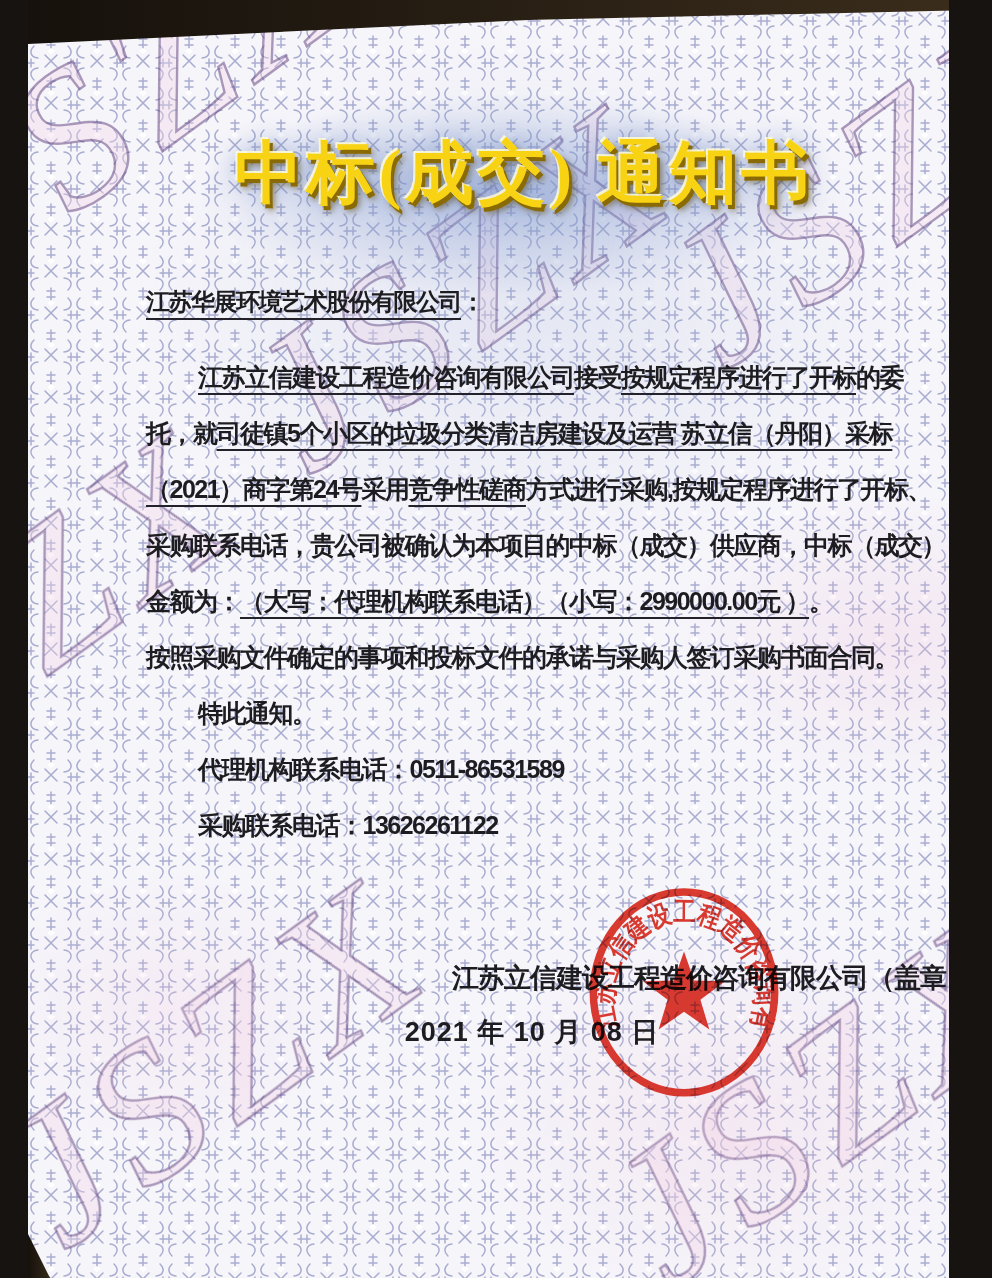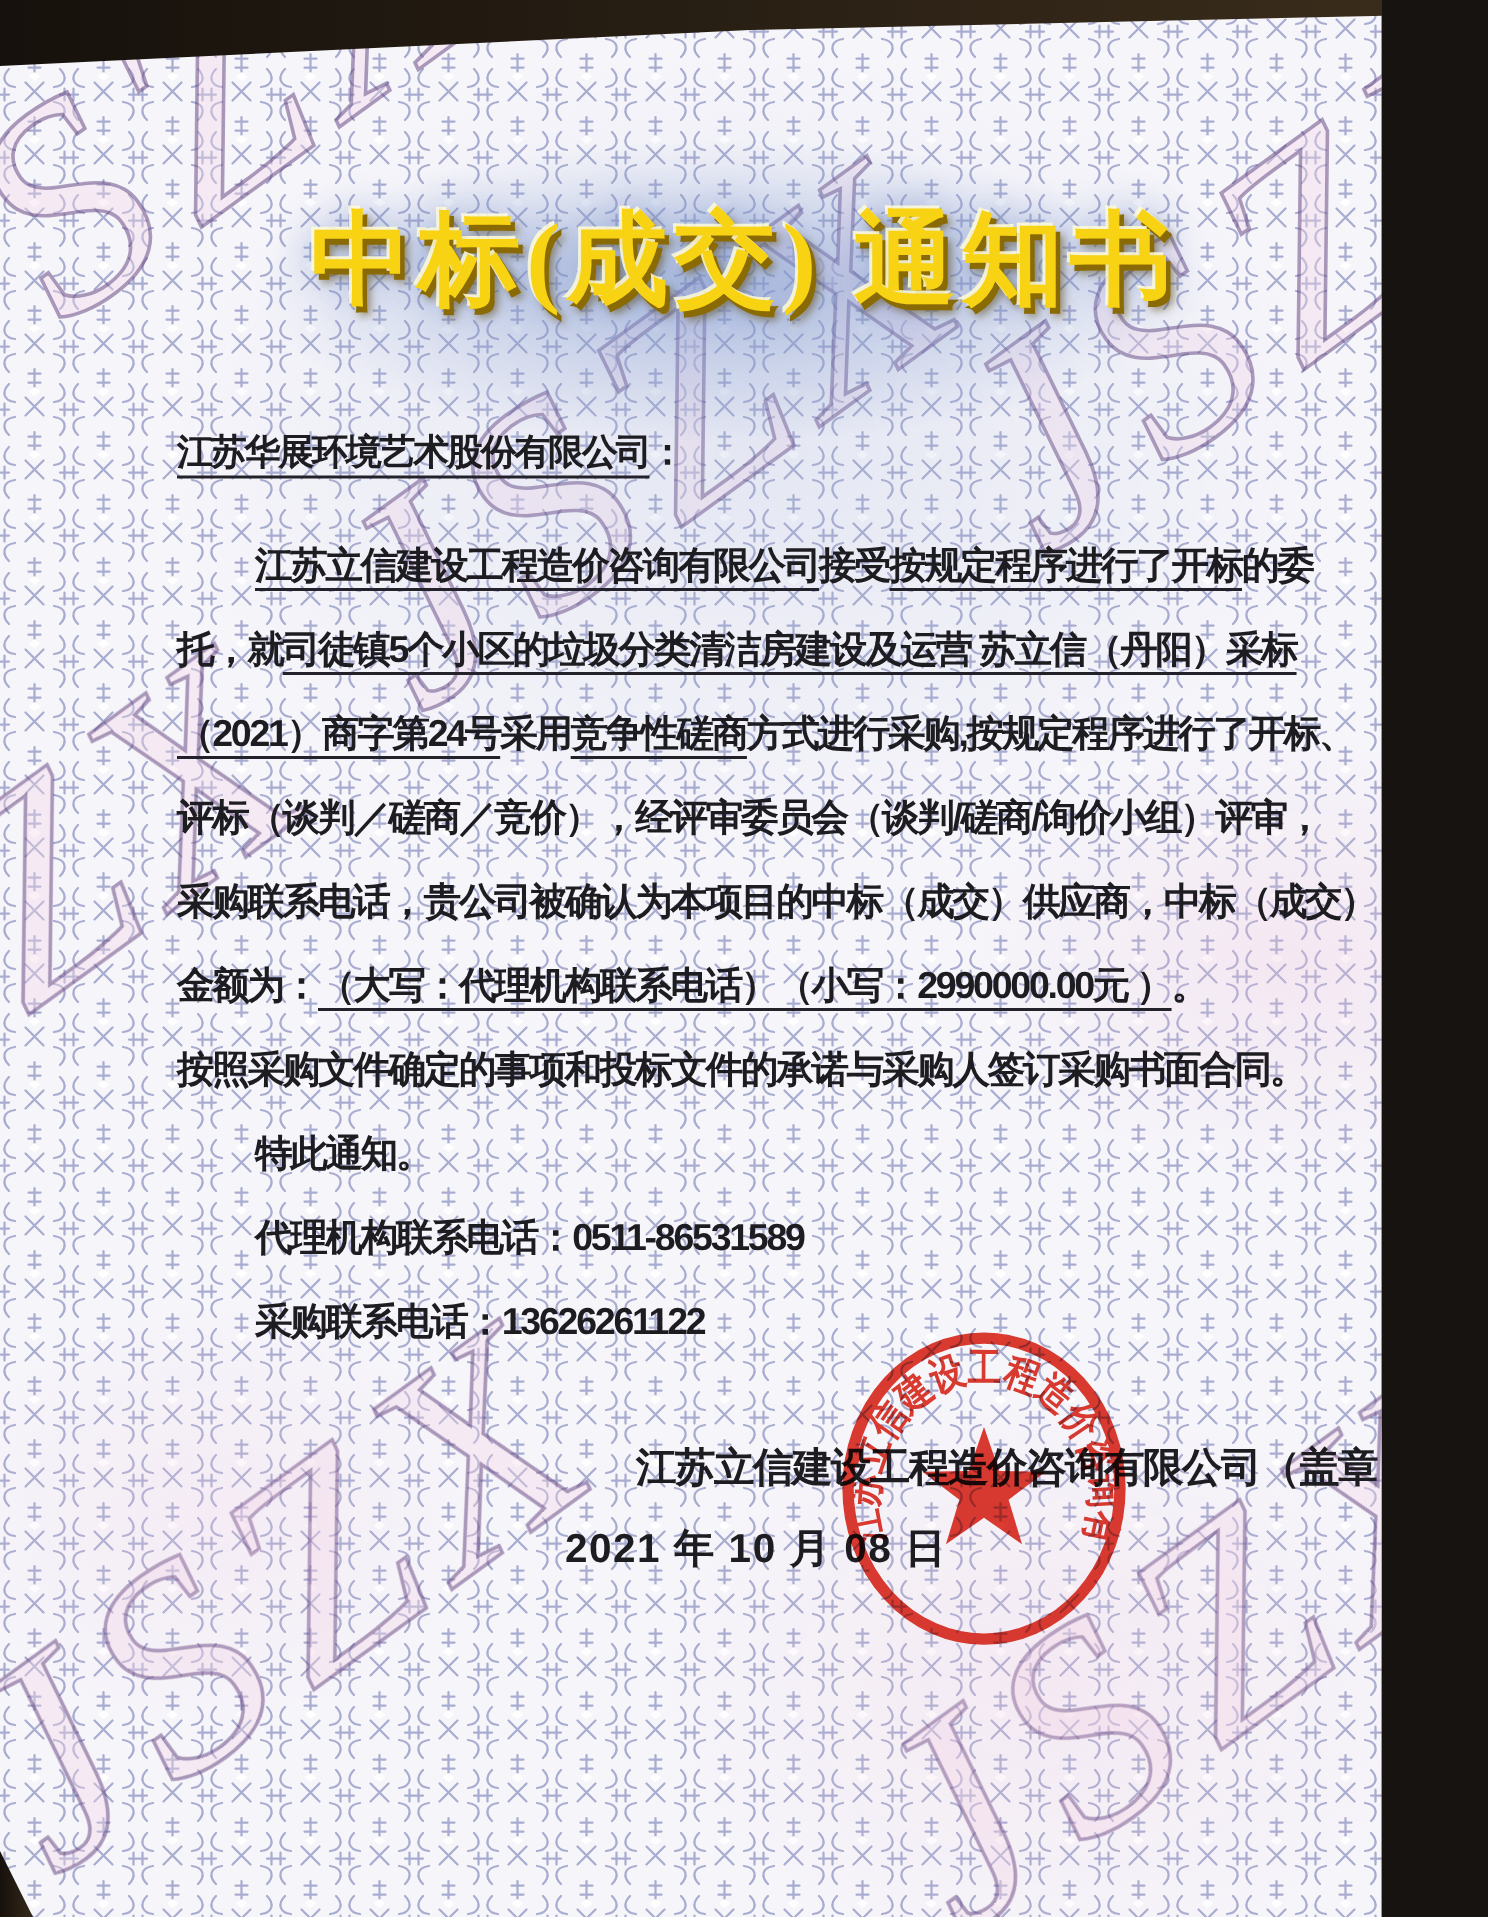--- a/index.html
+++ b/index.html
@@ -1,20 +1,21 @@
 <!DOCTYPE html>
 <html><head>
 <meta charset="utf-8">
 <style>
   html,body{margin:0;padding:0;background:#171310;}
   .scan{
     position:relative;width:921px;height:1278px;overflow:hidden;
-    background:#4d7c0f;
+    background:#c2410c;
     font-family:"Liberation Sans",sans-serif;
     color:#1d1c20;
+    margin-left:28px;
   }
   .scan > *{position:absolute;}
   svg.bg{left:0;top:0;}
   svg.wm{left:0;top:0;}
   .tint{left:0;top:0;width:992px;height:1278px;pointer-events:none;
     background:
       radial-gradient(ellipse 430px 140px at 480px 195px, rgba(128,152,205,.55), rgba(128,152,205,0) 72%),
       radial-gradient(ellipse 560px 380px at 500px 300px, rgba(165,182,218,.22), rgba(165,182,218,0) 70%),
       radial-gradient(ellipse 300px 210px at 860px 640px, rgba(240,196,220,.28), rgba(240,196,220,0) 70%),
       radial-gradient(ellipse 360px 260px at 700px 1120px, rgba(240,200,222,.26), rgba(240,200,222,0) 72%),
@@ -88,21 +89,20 @@
   <div class="tint"></div>
 
   <h1 class="title">中标(成交) 通知书</h1>
 
   <div class="content">
     <div class="addressee"><span class="u">江苏华展环境艺术股份有限公司</span><span>：</span></div>
     <div id="body-lines">
         <div class="line indent"><span class="u">江苏立信建设工程造价咨询有限公司</span><span>接受</span><span class="u">按规定程序进行了开标</span><span>的委</span></div>
         <div class="line"><span>托，就</span><span class="u">司徒镇5个小区的垃圾分类清洁房建设及运营 苏立信（丹阳）采标</span></div>
         <div class="line"><span class="u">（2021）商字第24号</span><span>采用</span><span class="u">竞争性磋商</span><span>方式进行采购,按规定程序进行了开标、</span></div>
-        <div class="line"><span>评标（谈判／磋商／竞价），经评审委员会（谈判/磋商/询价小组）评审，</span></div>
         <div class="line"><span>采购联系电话，贵公司被确认为本项目的中标（成交）供应商，中标（成交）</span></div>
         <div class="line"><span>金额为：</span><span class="u">（大写：代理机构联系电话）（小写：2990000.00元 ）</span><span>。</span></div>
         <div class="line"><span>按照采购文件确定的事项和投标文件的承诺与采购人签订采购书面合同。</span></div>
         <div class="line indent"><span>特此通知。</span></div>
         <div class="line indent"><span>代理机构联系电话：0511-86531589</span></div>
         <div class="line indent"><span>采购联系电话：13626261122</span></div>
       </div>
   </div>
 
   <div class="sign-row">江苏立信建设工程造价咨询有限公司（盖章）</div>

